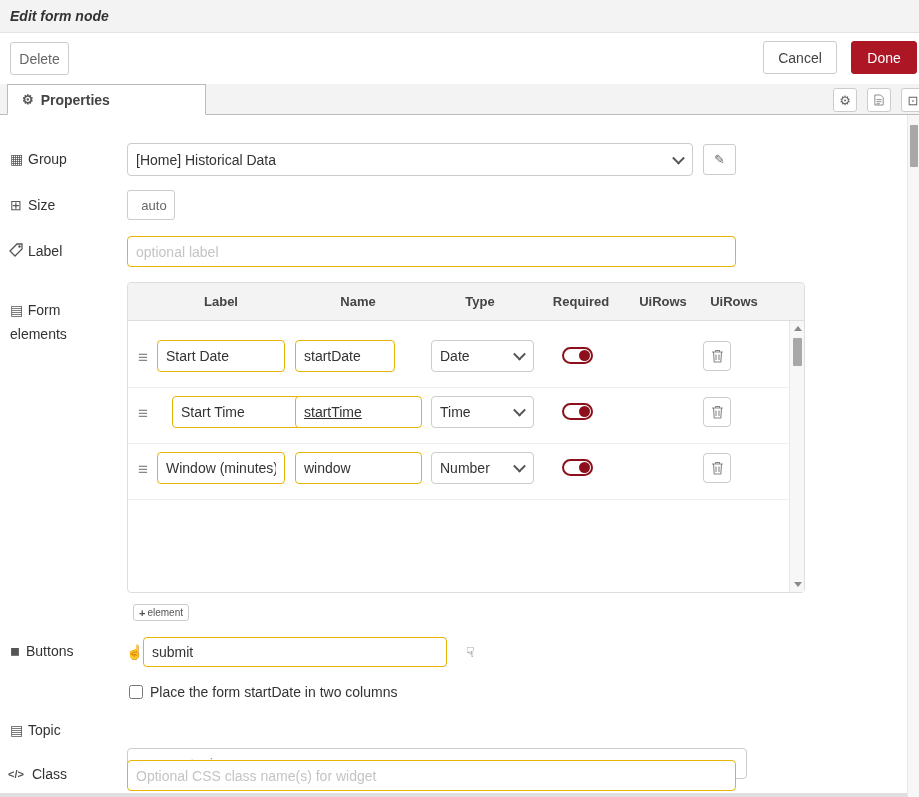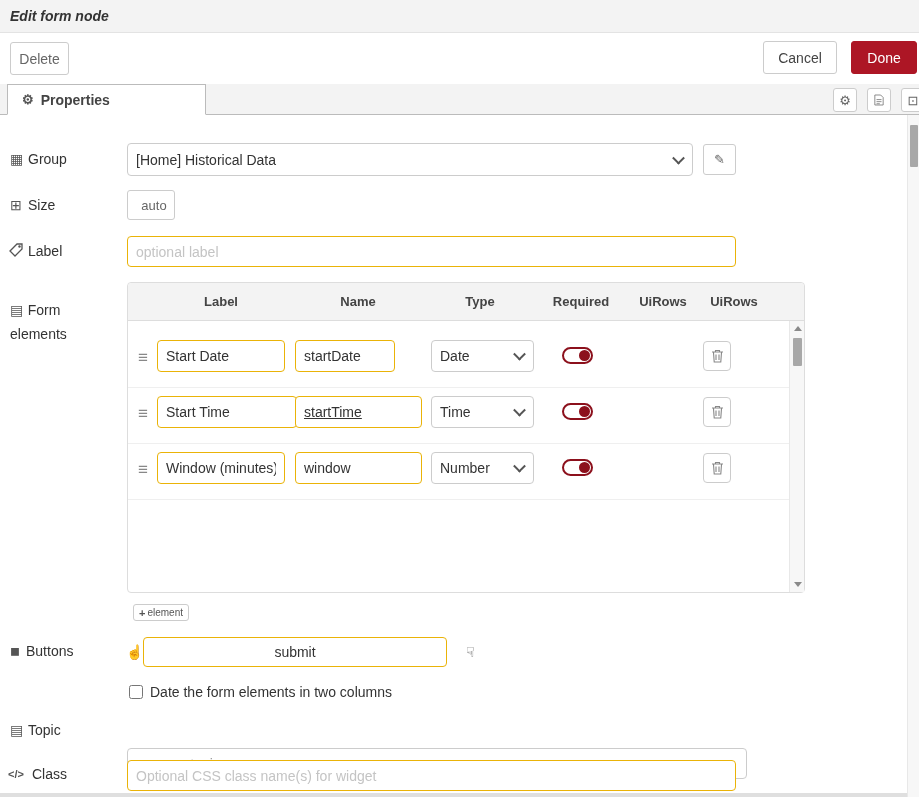--- a/index.html
+++ b/index.html
@@ -155,21 +155,21 @@
       <button class="trash-btn" style="left:575px; top:58px;">
         <svg width="13" height="14" viewBox="0 0 13 14">
           <path d="M1 3h11M4.5 3V1.5h4V3M2.5 3.5l.7 9.5h6.6l.7-9.5M5 5.5v5.5M8 5.5v5.5" stroke="#888" fill="none" stroke-width="1.1"></path>
         </svg>
       </button>
     </div>
     <div class="fe-sep" style="top:104px;"></div>
 
     <div>
       <span class="drag" style="left:10px; top:122px;">≡</span>
-      <input class="tin" style="position: absolute; left: 29px; top: 113px; width: 140px; height: 32px;" value="Start Time">
+      <input class="tin" style="position: absolute; left: 44px; top: 113px; width: 140px; height: 32px;" value="Start Time">
       <input class="tin" style="position: absolute; left: 167px; top: 113px; width: 127px; height: 32px; text-decoration: underline;" value="startTime">
       <div class="sel" style="position:absolute; left:303px; top:113px; width:103px; height:32px;">
         <span>Time</span>
         <span class="chev"></span>
       </div>
       <span class="toggle" style="left:434px; top:120px;"></span>
       <button class="trash-btn" style="left:575px; top:114px;">
         <svg width="13" height="14" viewBox="0 0 13 14">
           <path d="M1 3h11M4.5 3V1.5h4V3M2.5 3.5l.7 9.5h6.6l.7-9.5M5 5.5v5.5M8 5.5v5.5" stroke="#888" fill="none" stroke-width="1.1"></path>
         </svg>
@@ -202,25 +202,25 @@
   </div>
 
   <button class="abs add-el">
     <span class="plus">+</span>
     <span>element</span>
   </button>
 
   <span class="abs ficon" style="left:10px; top:644px; font-size:12px;">◼</span>
   <span class="abs flabel" style="left:26px; top:643px;">Buttons</span>
   <span class="abs ficon" style="left:126px; top:644px;">☝</span>
-  <input class="abs tin" style="left: 143px; top: 637px; width: 304px; height: 30px; text-align: center;" value="submit">
+  <input class="abs tin" style="left: 143px; top: 637px; width: 304px; height: 30px;" value="submit">
   <span class="abs ficon" style="left:466px; top:644px;">☟</span>
 
   <input type="checkbox" class="abs" style="left: 129px; top: 685px; width: 14px; height: 14px; margin: 0px;">
-  <span class="abs flabel" style="left:150px; top:684px;">Date the form elements in two columns</span>
+  <span class="abs flabel" style="left:150px; top:684px;">Place the form startDate in two columns</span>
 
   <span class="abs ficon" style="left:10px; top:722px;">▤</span>
   <span class="abs flabel" style="left:28px; top:722px;">Topic</span>
   <div class="abs sel" style="left:127px; top:715px; width:620px; height:31px; padding-left:10px;">
     <span class="caret-down"></span>
     <span style="margin-left:7px; font-size:13px; color:#555;">msg.</span>
     <span class="muted" style="margin-left:9px;">topic</span>
   </div>
 
   <span class="abs" style="left:8px; top:768px; font-size:11px; font-weight:bold; color:#555;">&lt;/&gt;</span>

